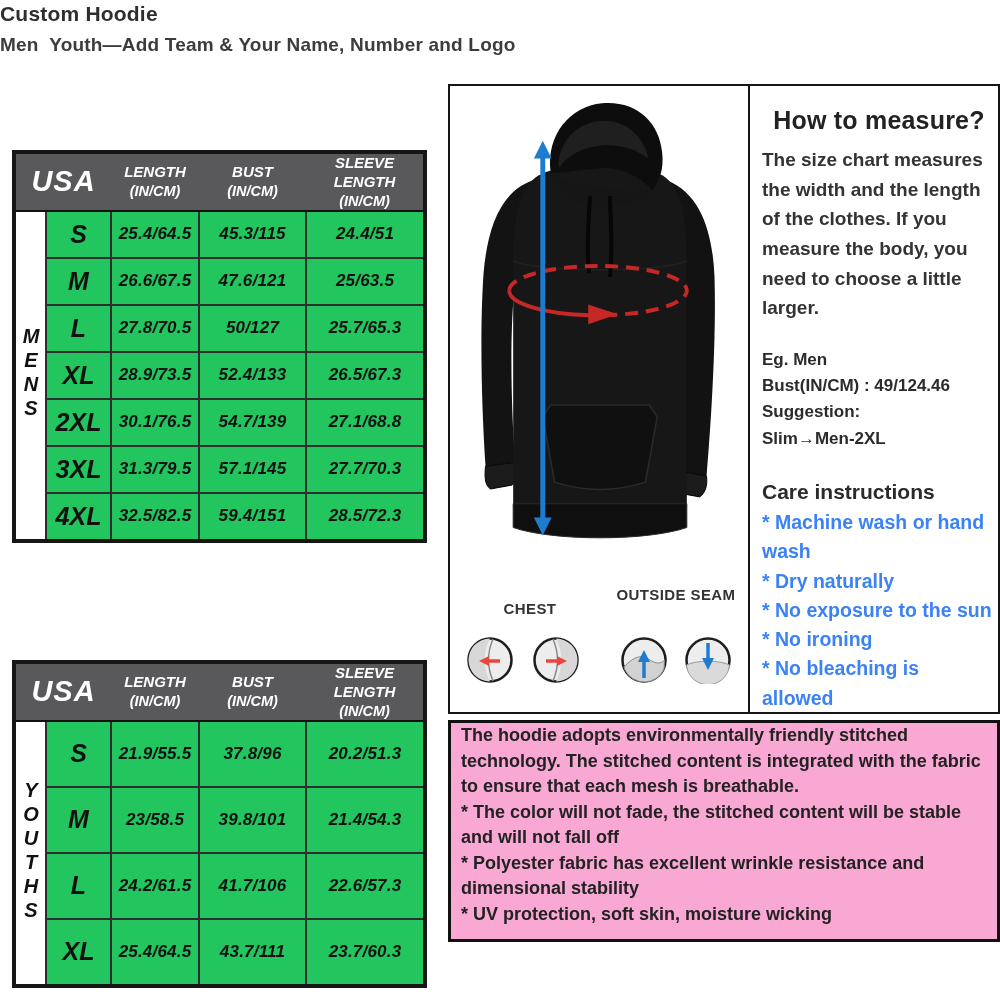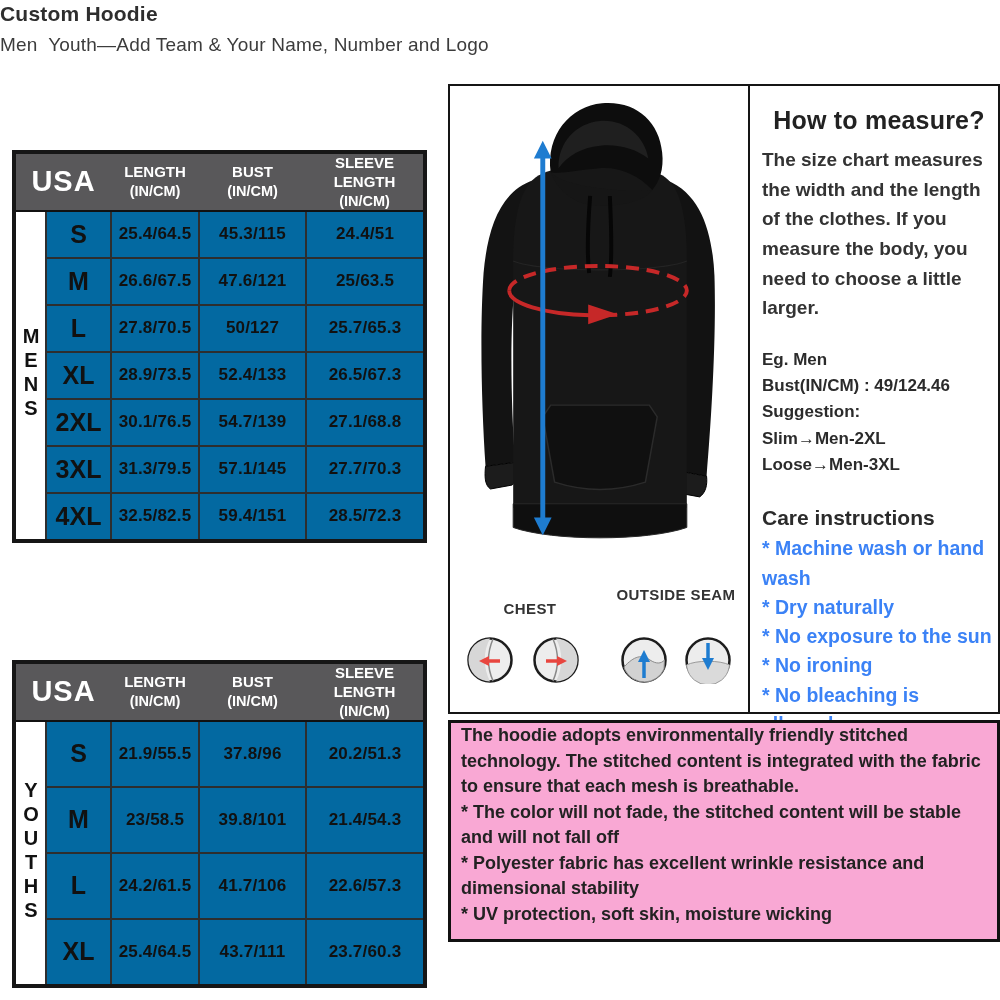--- a/index.html
+++ b/index.html
@@ -2,24 +2,24 @@
 <html><head>
 <meta charset="utf-8">
 <style>
   html,body{margin:0;padding:0;background:#fff;}
   body{width:1000px;height:1000px;font-family:"Liberation Sans",sans-serif;color:#2d2d2d;}
   .canvas{position:relative;width:1000px;height:1000px;overflow:hidden;background:#fff;}
 
   
   .hdr{position:absolute;left:0;top:2px;}
   .hdr h1{margin:0;font-size:21px;font-weight:700;color:#2e2e2e;letter-spacing:.2px;}
-  .hdr h2{margin:8px 0 0;font-size:19px;font-weight:400;color:#3c3c3c;white-space:pre-wrap;letter-spacing:.2px;}
-
-  
-  table.sizetable{position:absolute;border-collapse:collapse;background:#0369a1;border:4px solid #161616;}
+  .hdr h2{margin:8px 0 0;font-size:19px;font-weight:700;color:#3c3c3c;white-space:pre-wrap;letter-spacing:.2px;}
+
+  
+  table.sizetable{position:absolute;border-collapse:collapse;background:#22c55e;border:4px solid #161616;font-style:italic;}
   table.mens{left:12px;top:150px;}
   table.youths{left:12px;top:660px;}
   .sizetable th,.sizetable td{border:2px solid #2e2e2e;text-align:center;vertical-align:middle;padding:0;}
   .sizetable tr.head th{background:#59585a;color:#fff;border:0;border-bottom:2px solid #111;height:55px;}
   .usa-cell{font-size:29px;font-weight:700;letter-spacing:1px;}
   .colhead .lbl{font-size:15px;font-weight:700;line-height:1.25;}
   .colhead .sub{font-size:14.5px;font-weight:700;line-height:1.25;}
   .vlabel{width:29px;background:#fff;}
   .vtext{writing-mode:vertical-rl;text-orientation:upright;font-weight:700;font-size:20px;letter-spacing:2px;color:#111;}
   .col-size{width:65px;}
@@ -252,21 +252,20 @@
     </div>
 
     <div class="howto-pane">
       <h3 class="howto-heading">How to measure?</h3>
       <p class="howto-body">The size chart measures the width and the length of the clothes.  If you measure the body, you need to choose a little larger.</p>
       <div class="example">
         <p>Eg. Men</p>
         <p>Bust(IN/CM) : 49/124.46</p>
         <p>Suggestion:</p>
         <p>Slim→Men-2XL</p>
-        <p>Loose→Men-3XL</p>
       </div>
       <div class="care">
         <h4 class="care-heading">Care instructions</h4>
         <p>* Machine wash or hand wash</p>
         <p>* Dry naturally</p>
         <p>* No exposure to the sun</p>
         <p>* No ironing</p>
         <p>* No bleaching is allowed</p>
       </div>
     </div>

